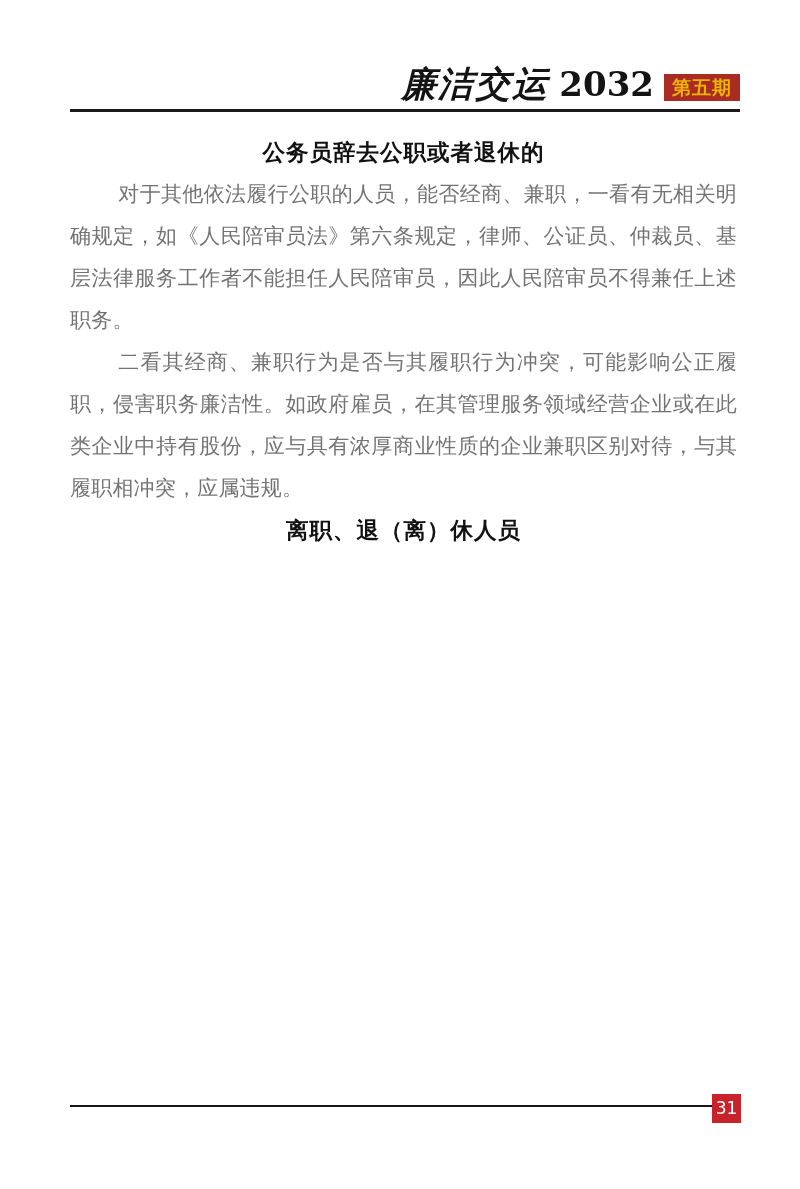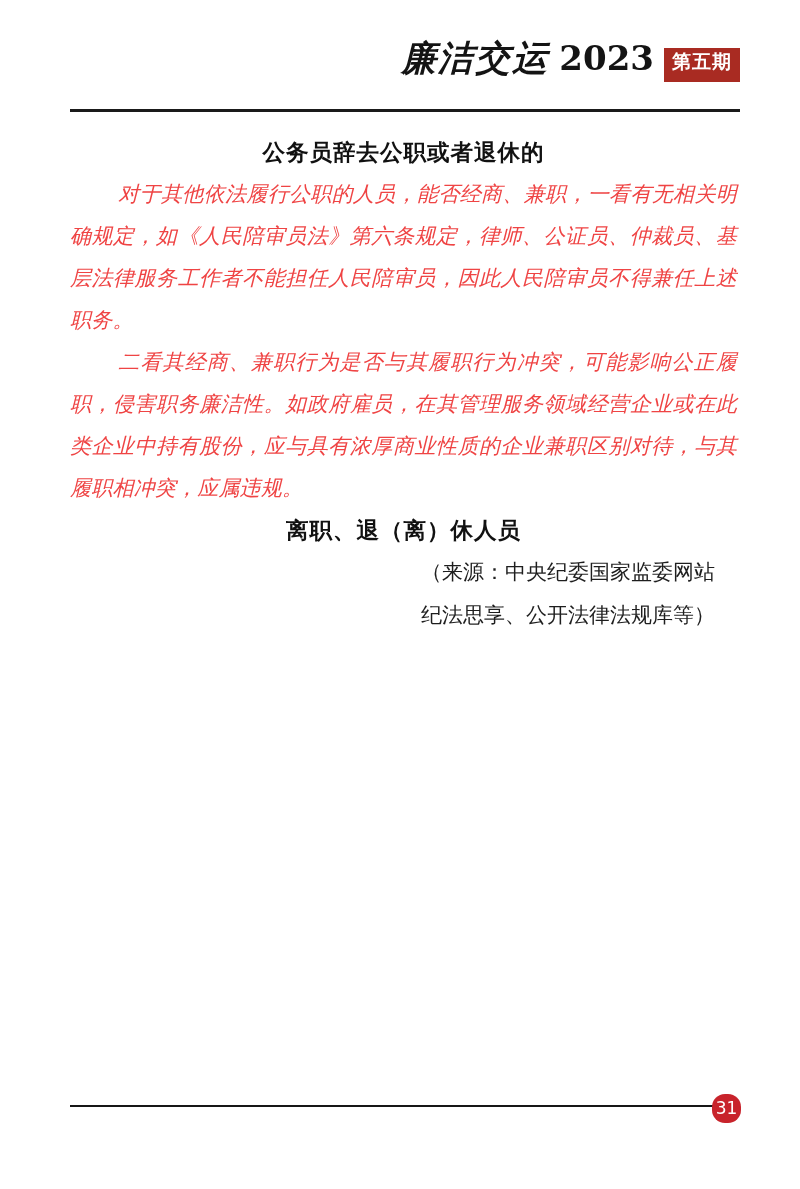--- a/index.html
+++ b/index.html
@@ -16,21 +16,21 @@
   }
   
   .header {
     position: absolute;
     top: 0; left: 70px; right: 60px;
     height: 112px;
     border-bottom: 3px solid #1a1a1a;
     display: flex;
     justify-content: flex-end;
     align-items: flex-end;
-    padding-bottom: 25px;
+    padding-bottom: 1px;
   }
   .masthead {
     display: flex;
     align-items: baseline;
     gap: 10px;
   }
   .masthead-title {
     font-family: "DejaVu Serif", "Liberation Serif", serif;
     font-weight: bold;
     font-style: italic;
@@ -41,25 +41,25 @@
   }
   .masthead-year {
     font-family: "DejaVu Serif", "Liberation Serif", serif;
     font-weight: bold;
     font-size: 34px;
     color: #141414;
   }
   .issue-badge {
     display: inline-block;
     background: #a92b22;
-    color: #ffffff;
+    color: #eab308;
     font-size: 19px;
     font-weight: bold;
     line-height: 27px;
-    height: 34px;
+    height: 27px;
     padding: 0 8px;
     letter-spacing: 1px;
     white-space: nowrap;
     transform: translateY(-2px);
   }
   
   .content {
     position: absolute;
     top: 131px;
     left: 70px;
@@ -73,22 +73,21 @@
     font-weight: bold;
     font-size: 22.5px;
     text-align: center;
     color: #111;
     line-height: 42px;
     letter-spacing: 1px;
   }
   .para {
     text-indent: 2.3em;
     letter-spacing: 0.2px;
-    color: #ef4444;
-    font-style: italic;
+    color: #737373;
   }
   .source-block {
     text-align: right;
     padding-right: 22px;
     line-height: 43px;
     color: #1e1e1e;
   }
   
   .footer-rule {
     position: absolute;
@@ -102,45 +101,40 @@
     left: 712px;
     top: 1094px;
     width: 29px;
     height: 29px;
     background: #c8232b;
     color: #ffffff;
     font-family: "DejaVu Sans", "Liberation Sans", sans-serif;
     font-size: 17px;
     line-height: 29px;
     text-align: center;
-    border-radius: 13px;
   }
 </style>
 </head>
 <body>
 
 <div class="page">
 
   <div class="header">
     <div class="masthead">
       <span class="masthead-title">廉洁交运</span>
-      <span class="masthead-year">2023</span>
+      <span class="masthead-year">2032</span>
       <span class="issue-badge">第五期</span>
     </div>
   </div>
 
   <div class="content">
     <div class="section-heading">公务员辞去公职或者退休的</div>
     <p class="para">对于其他依法履行公职的人员，能否经商、兼职，一看有无相关明确规定，如《人民陪审员法》第六条规定，律师、公证员、仲裁员、基层法律服务工作者不能担任人民陪审员，因此人民陪审员不得兼任上述职务。</p>
     <p class="para">二看其经商、兼职行为是否与其履职行为冲突，可能影响公正履职，侵害职务廉洁性。如政府雇员，在其管理服务领域经营企业或在此类企业中持有股份，应与具有浓厚商业性质的企业兼职区别对待，与其履职相冲突，应属违规。</p>
 
     <div class="section-heading">离职、退（离）休人员</div>
 
-    <div class="source-block">
-      <div>（来源：中央纪委国家监委网站</div>
-      <div>纪法思享、公开法律法规库等）</div>
-    </div>
   </div>
 
   <div class="footer-rule"></div>
   <div class="page-number">31</div>
 
 </div>
 
 </body></html>

